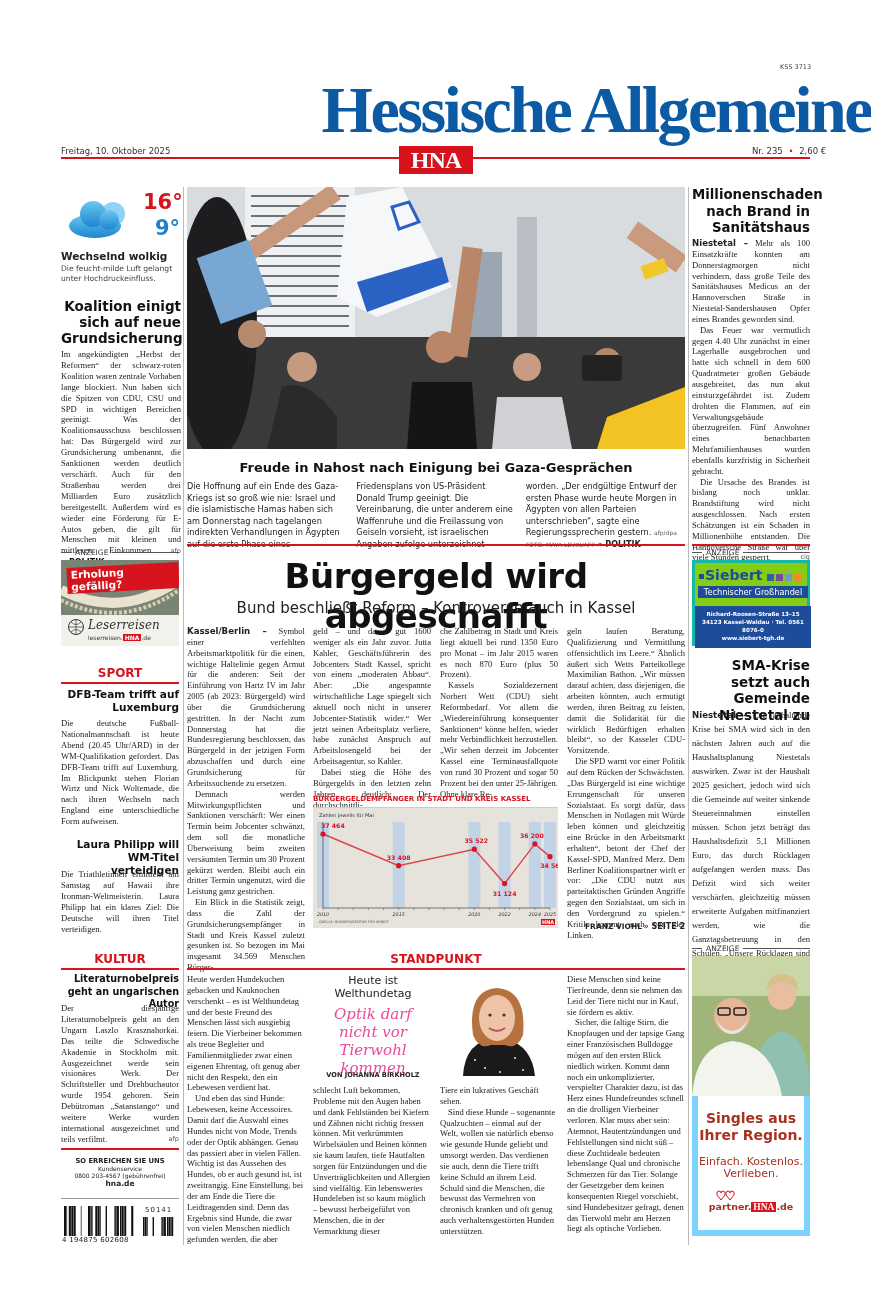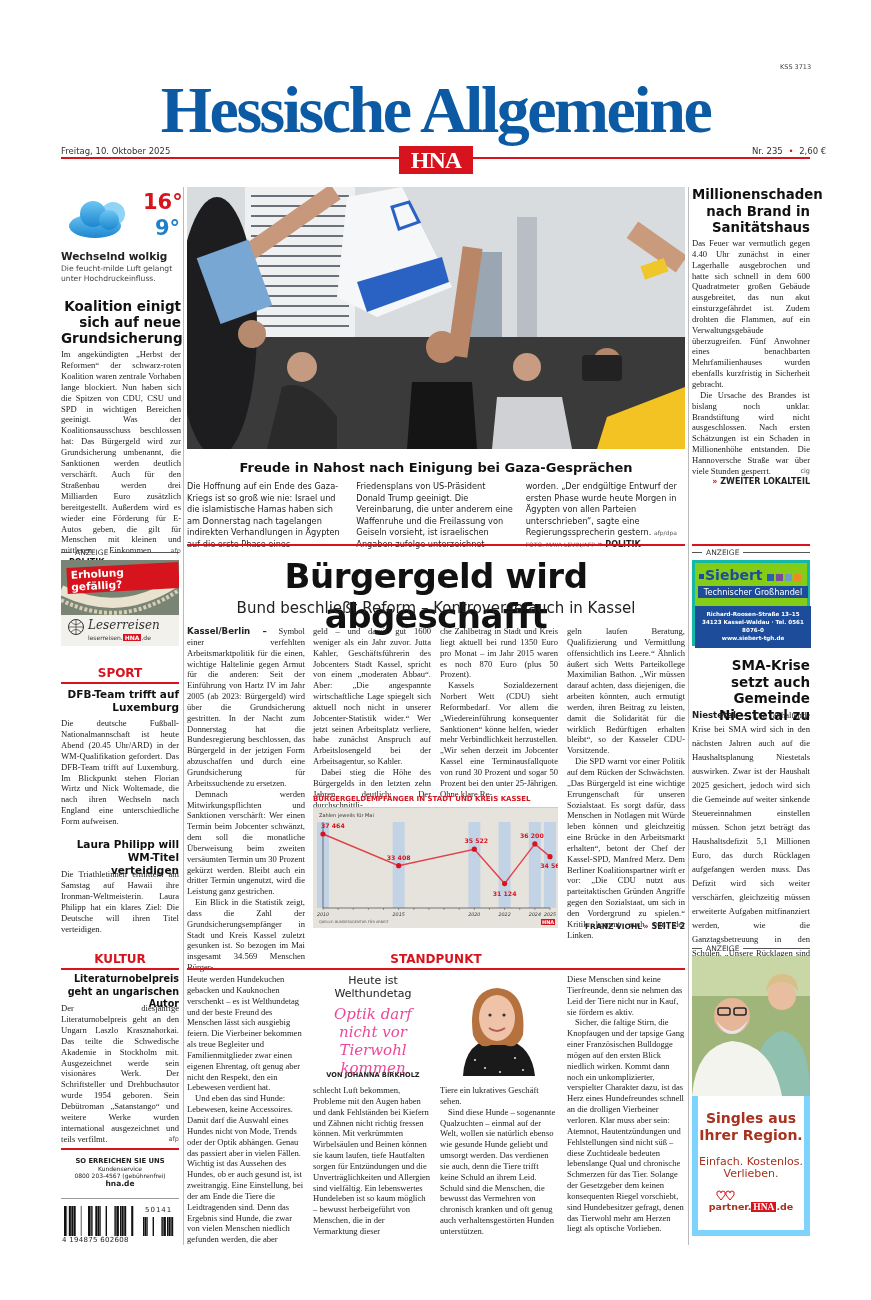--- a/index.html
+++ b/index.html
@@ -12,21 +12,21 @@
 .body-text p+p{text-indent:8px}
 .kick{font-family:"DejaVu Sans",sans-serif;font-weight:bold;font-size:8.6px}
 .ref{font-family:"DejaVu Sans",sans-serif;font-weight:bold;font-size:8px;white-space:nowrap}
 .agency{font-family:"DejaVu Sans",sans-serif;font-size:6.5px;color:#555}
 .h-side{font-family:"DejaVu Sans",sans-serif;font-weight:bold;text-align:right;color:#111}
 .section-head{font-family:"DejaVu Sans",sans-serif;font-weight:bold;color:#d7141e;text-align:center;font-size:12px;border-bottom:2px solid #d7141e;padding-bottom:2px}
 .anzeige{font-family:"DejaVu Sans",sans-serif;font-size:7.5px;color:#333;display:flex;align-items:center;gap:4px}
 .anzeige::before,.anzeige::after{content:"";height:1px;background:#555;flex:1}
 .anzeige::before{flex:0 0 10px}
 
-#masthead-title{left:0;width:871px;top:70px;text-align:center;font-family:"Liberation Serif",serif;font-weight:bold;font-size:66px;color:#0b5aa3;letter-spacing:-2.5px;line-height:80px}
+#masthead-title{left:0;width:871px;top:70px;text-align:right;font-family:"Liberation Serif",serif;font-weight:bold;font-size:66px;color:#0b5aa3;letter-spacing:-2.5px;line-height:80px}
 #red-rule{left:61px;top:157px;width:749px;height:2px;background:#d7141e}
 #hna-logo{left:399px;top:146px;width:74px;height:28px;background:#d7141e;color:#fff;font-weight:bold;font-family:"Liberation Serif",serif;font-size:24px;text-align:center;line-height:28px;letter-spacing:-1px}
 .col-div{position:absolute;width:1px;background:#bbb}
 .photo{overflow:hidden}
 </style>
 </head>
 <body>
 
 <div class="abs sans" style="left:780px;top:63px;font-size:6.5px;color:#444">KSS 3713</div>
 <div class="abs" id="masthead-title">Hessische Allgemeine</div>
@@ -119,20 +119,21 @@
   <div style="flex:1">
     <span>worden. „Der endgültige Entwurf der ersten Phase wurde heute Morgen in Ägypten von allen Parteien unterschrieben“, sagte eine Regierungssprecherin gestern.</span>
     <span class="agency" style="font-size:6px">afp/dpa FOTO: MAYA LEVIN/AFP</span>
     <span class="ref"><span style="color:#d7141e">» </span>POLITIK</span>
   </div>
 </div>
 <div class="abs" style="left:187px;top:544px;width:498px;height:2px;background:#d7141e"></div>
 
 <div class="abs h-side" style="left:692px;top:187px;width:118px;font-size:13.3px;line-height:16.5px">Millionenschaden nach Brand in Sanitätshaus</div>
 <div class="abs body-text" style="left:692px;top:238px;width:118px;font-size:8.6px;line-height:10.85px">
+  <p><span class="kick">Niestetal –</span> <span>Mehr als 100 Einsatzkräfte konnten am Donnerstagmorgen nicht verhindern, dass große Teile des Sanitätshauses Medicus an der Hannoverschen Straße in Niestetal-Sandershausen Opfer eines Brandes geworden sind.</span></p>
   <p>Das Feuer war vermutlich gegen 4.40 Uhr zunächst in einer Lagerhalle ausgebrochen und hatte sich schnell in dem 600 Quadratmeter großen Gebäude ausgebreitet, das nun akut einsturzgefährdet ist. Zudem drohten die Flammen, auf ein Verwaltungsgebäude überzugreifen. Fünf Anwohner eines benachbarten Mehrfamilienhauses wurden ebenfalls kurzfristig in Sicherheit gebracht.</p>
   <p><span>Die Ursache des Brandes ist bislang noch unklar. Brandstiftung wird nicht ausgeschlossen. Nach ersten Schätzungen ist ein Schaden in Millionenhöhe entstanden. Die Hannoversche Straße war über viele Stunden gesperrt.</span> <span class="agency" style="float:right">cig</span></p>
   <div style="text-align:right;clear:both" class="ref"><span style="color:#d7141e">» </span>ZWEITER LOKALTEIL</div>
 </div>
 <div class="abs" style="left:692px;top:544px;width:118px;height:2px;background:#d7141e"></div>
 
 <div class="abs anzeige" style="left:61px;top:548px;width:118px">
     <span>ANZEIGE</span>
   </div>
 <div class="abs" style="left:61px;top:560px;width:118px;height:86px;background:#8c8a7c;overflow:hidden">

